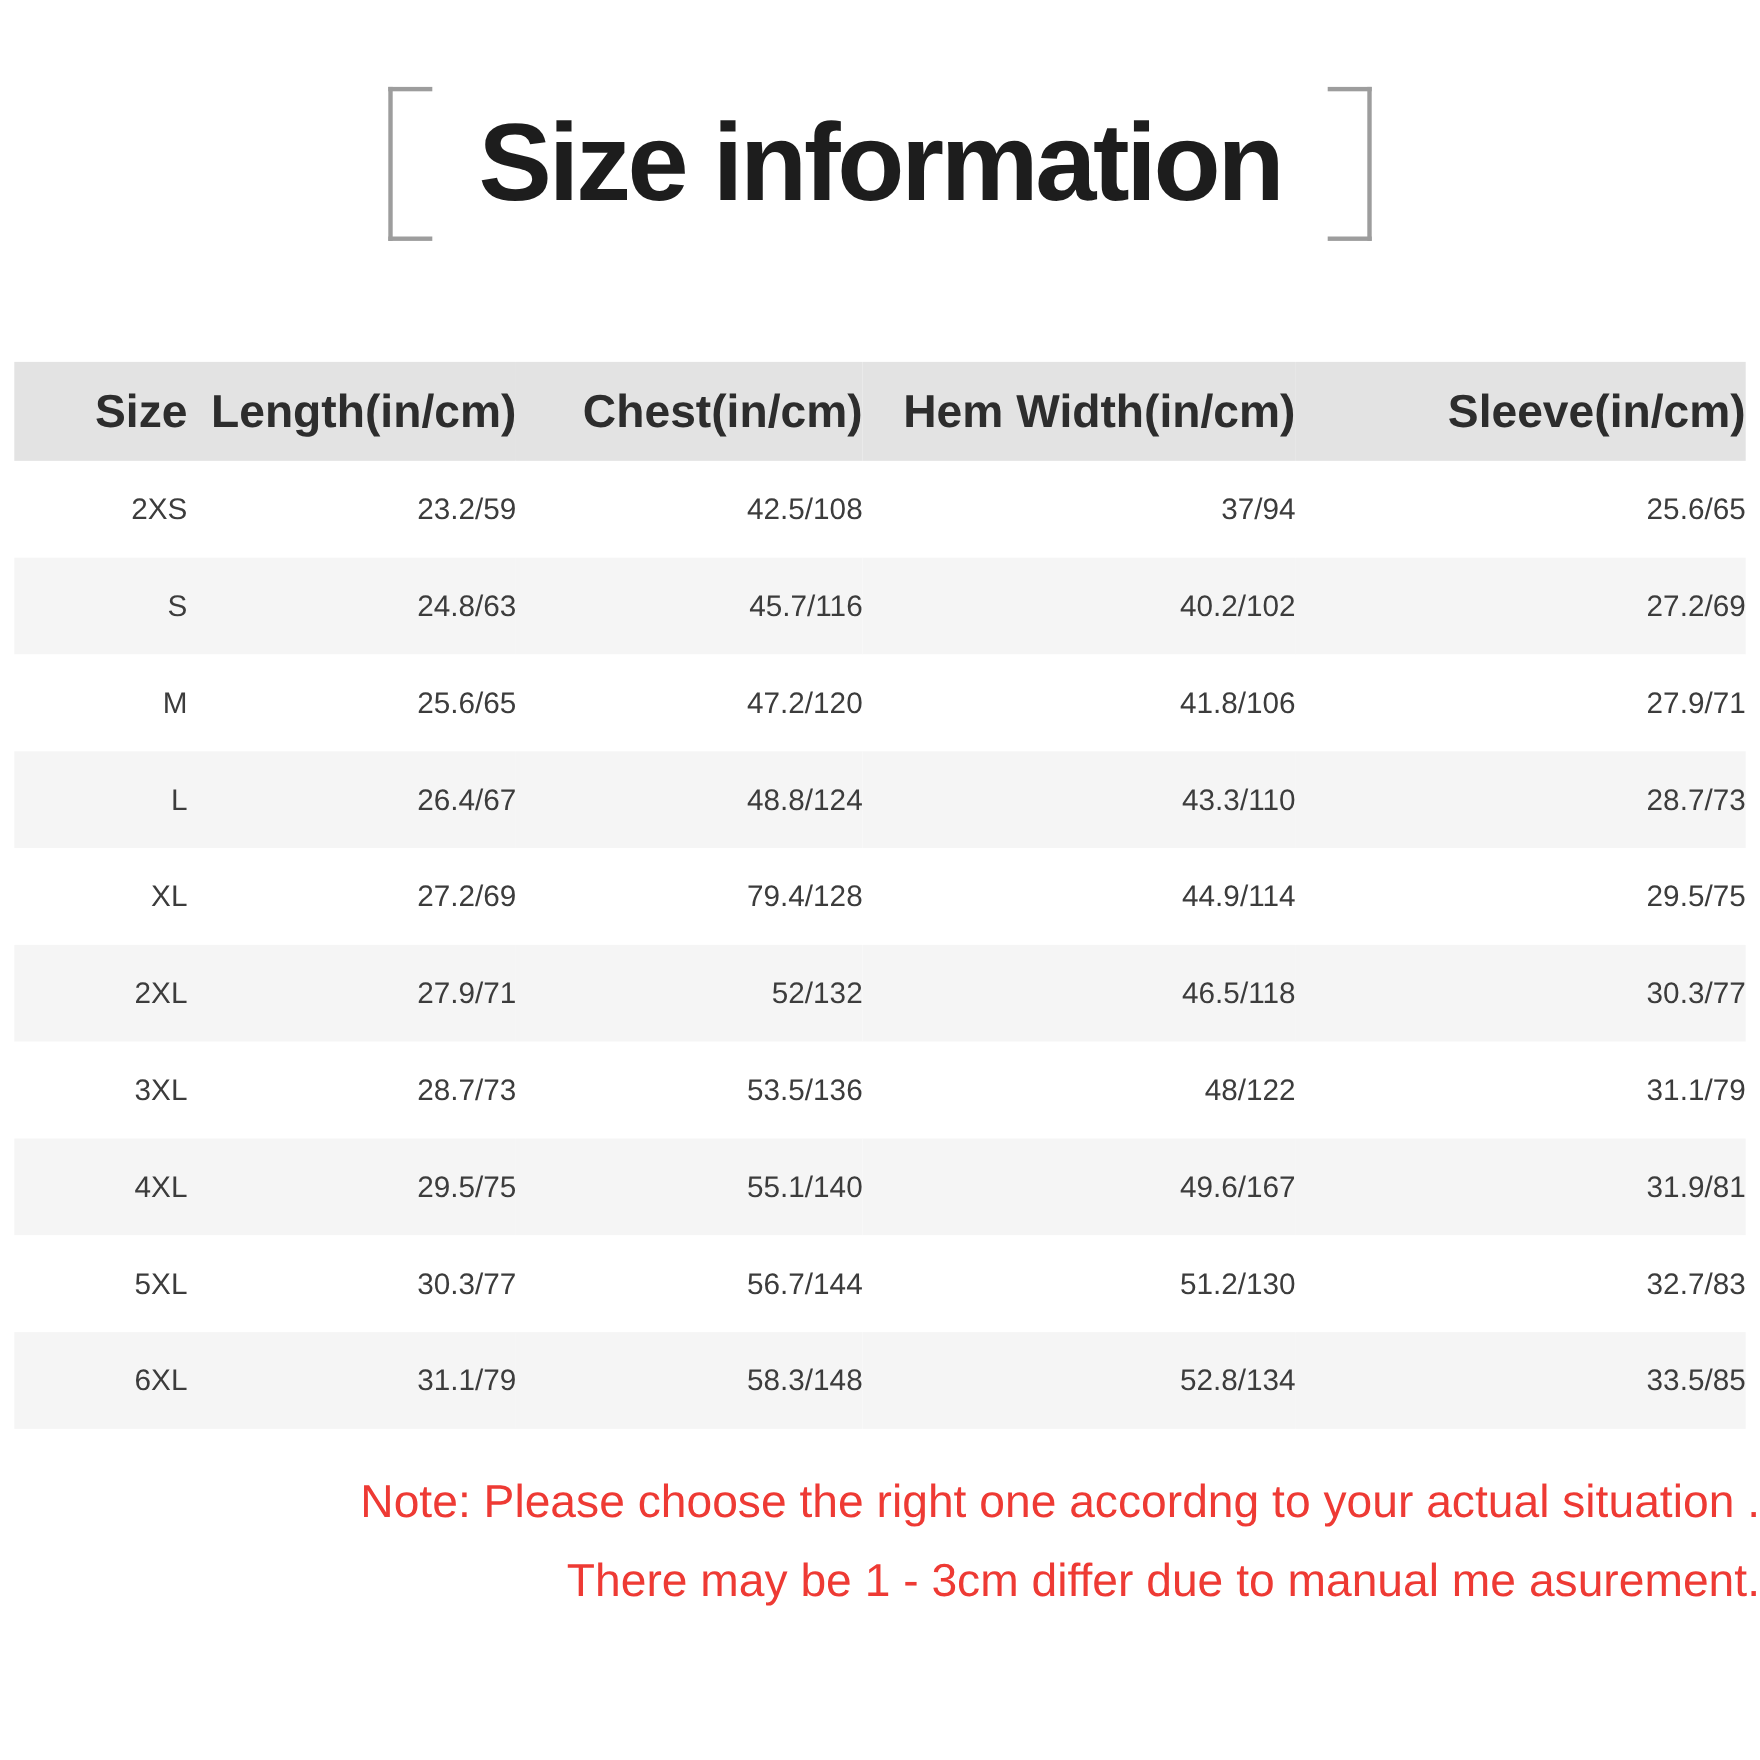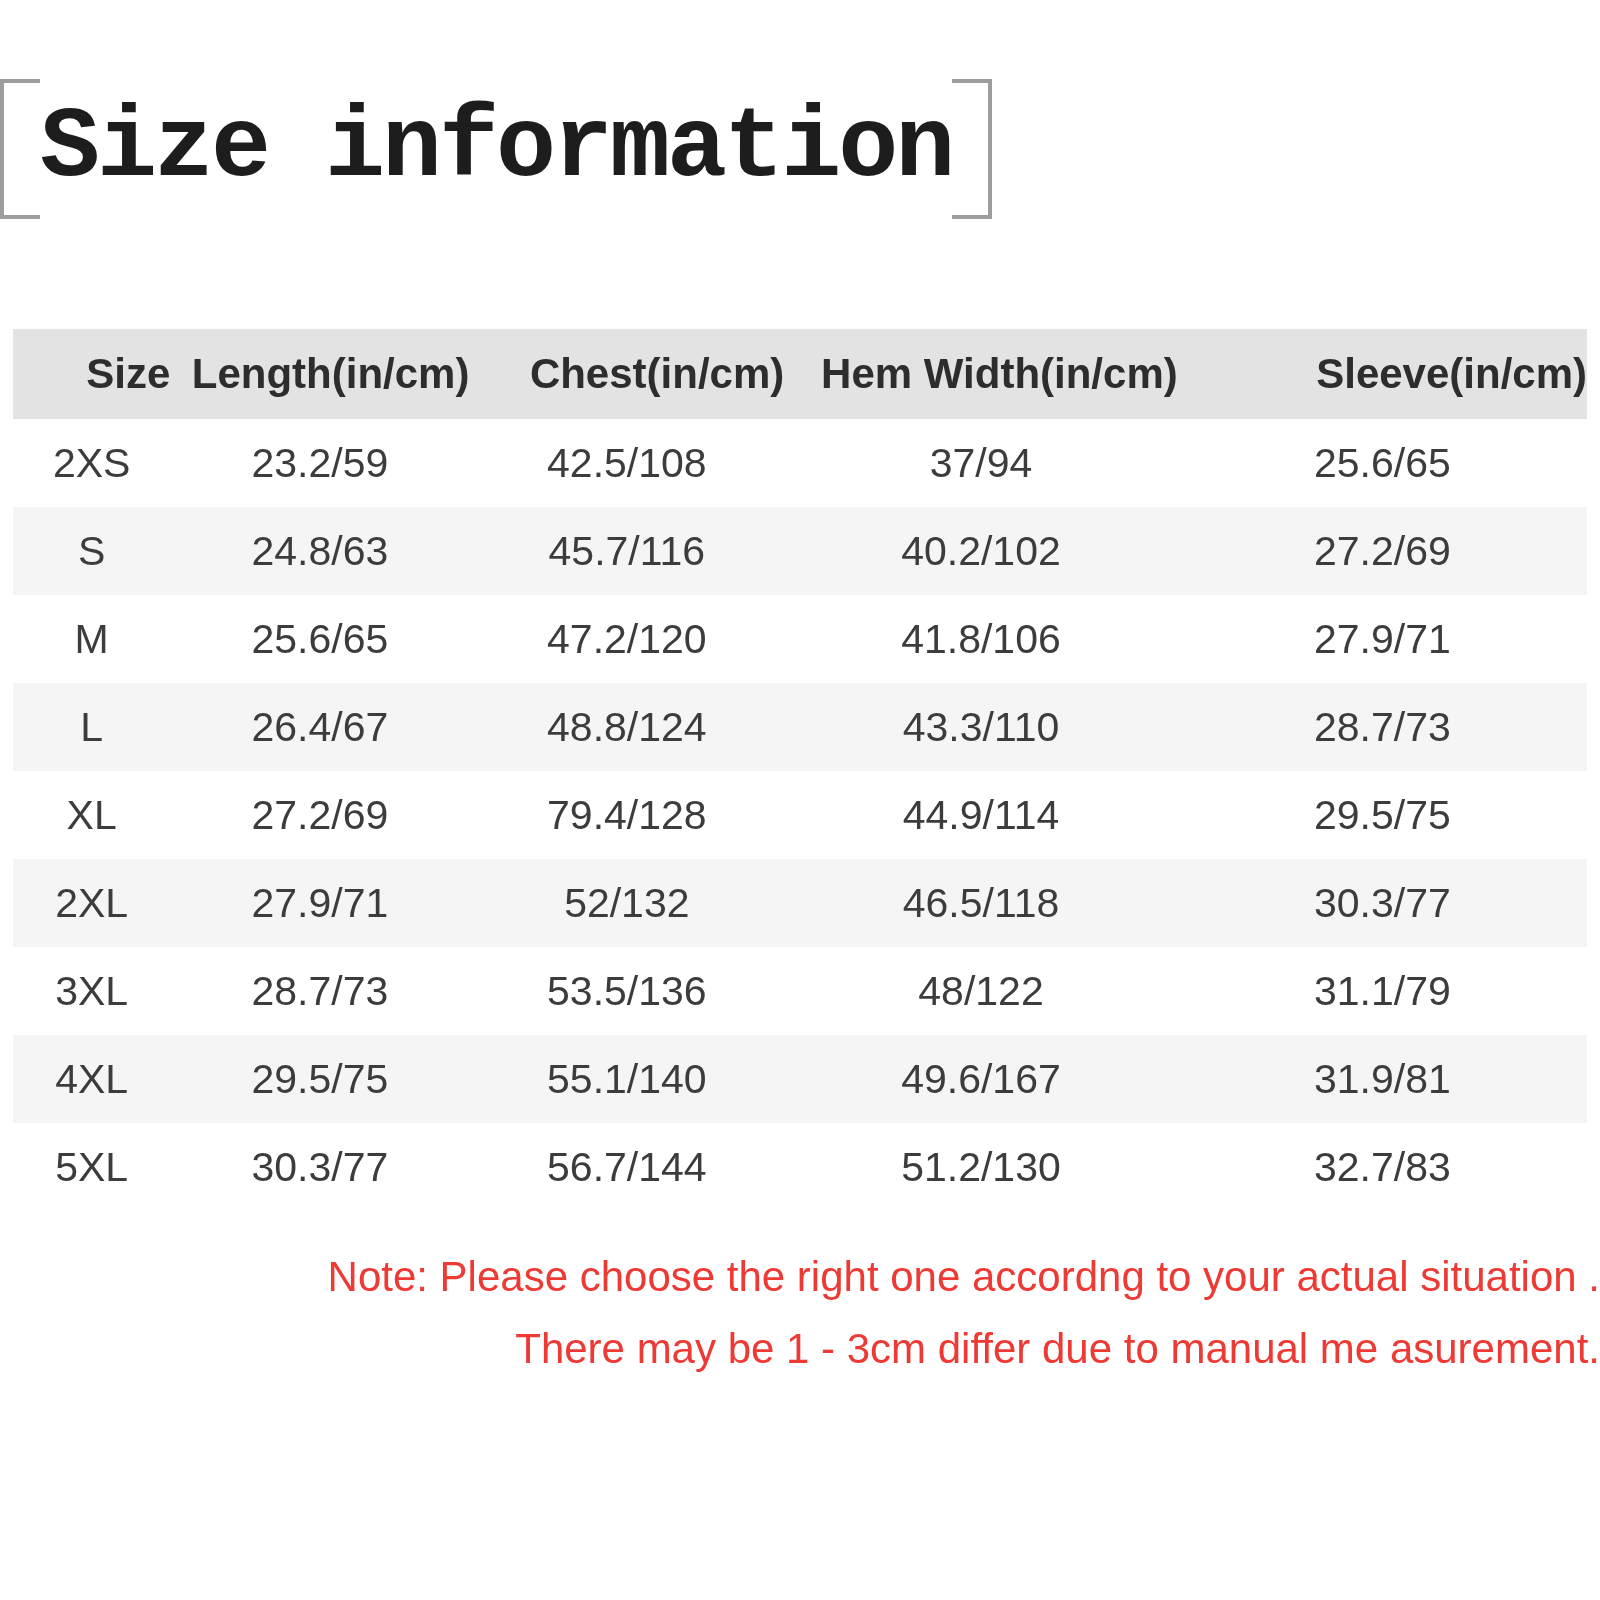--- a/index.html
+++ b/index.html
@@ -16,24 +16,24 @@
   html,body{margin:0;padding:0;}
   body{
     width:1600px;height:1600px;
     background:#ffffff;
     font-family:"Liberation Sans","DejaVu Sans",sans-serif;
     overflow:hidden;
   }
   .title-row{
     display:flex;
     align-items:center;
-    justify-content:flex-start;
+    justify-content:center;
+    gap:42px;
     margin-top:76px;
     height:145px;
-    font-family:Liberation Mono, monospace;
   }
   .page-title{
     margin:0;
     font-size:100px;
     font-weight:700;
     letter-spacing:-3px;
     color:var(--title-color);
     white-space:nowrap;
   }
   .bracket{
@@ -56,24 +56,24 @@
     height:90px;
     font-size:42px;
     font-weight:700;
     color:var(--header-text);
     text-align:right;
     padding:0;
     white-space:nowrap;
   }
   .size-table td{
     height:88px;
-    font-size:41px;
+    font-size:27px;
     font-weight:400;
     color:var(--cell-text);
-    text-align:center;
+    text-align:right;
     padding:0;
     white-space:nowrap;
   }
   .size-table tbody tr{background:var(--row-bg);}
   .size-table tbody tr:nth-child(even){background:var(--row-alt-bg);}
   .size-table th:nth-child(1),.size-table td:nth-child(1){width:10%;}
   .size-table th:nth-child(2),.size-table td:nth-child(2){width:19%;}
   .size-table th:nth-child(3),.size-table td:nth-child(3){width:20%;}
   .size-table th:nth-child(4),.size-table td:nth-child(4){width:25%;}
   .size-table th:nth-child(5),.size-table td:nth-child(5){width:26%;}
@@ -166,20 +166,27 @@
           <td>49.6/167</td>
           <td>31.9/81</td>
         </tr>
         <tr>
           <td>5XL</td>
           <td>30.3/77</td>
           <td>56.7/144</td>
           <td>51.2/130</td>
           <td>32.7/83</td>
         </tr>
+        <tr>
+          <td>6XL</td>
+          <td>31.1/79</td>
+          <td>58.3/148</td>
+          <td>52.8/134</td>
+          <td>33.5/85</td>
+        </tr>
       </tbody>
   </table>
 
   <div class="note">
     <p>Note: Please choose the right one accordng to your actual situation .</p>
     <p>There may be 1 - 3cm differ due to manual me asurement.</p>
   </div>
 
 </div>
 

